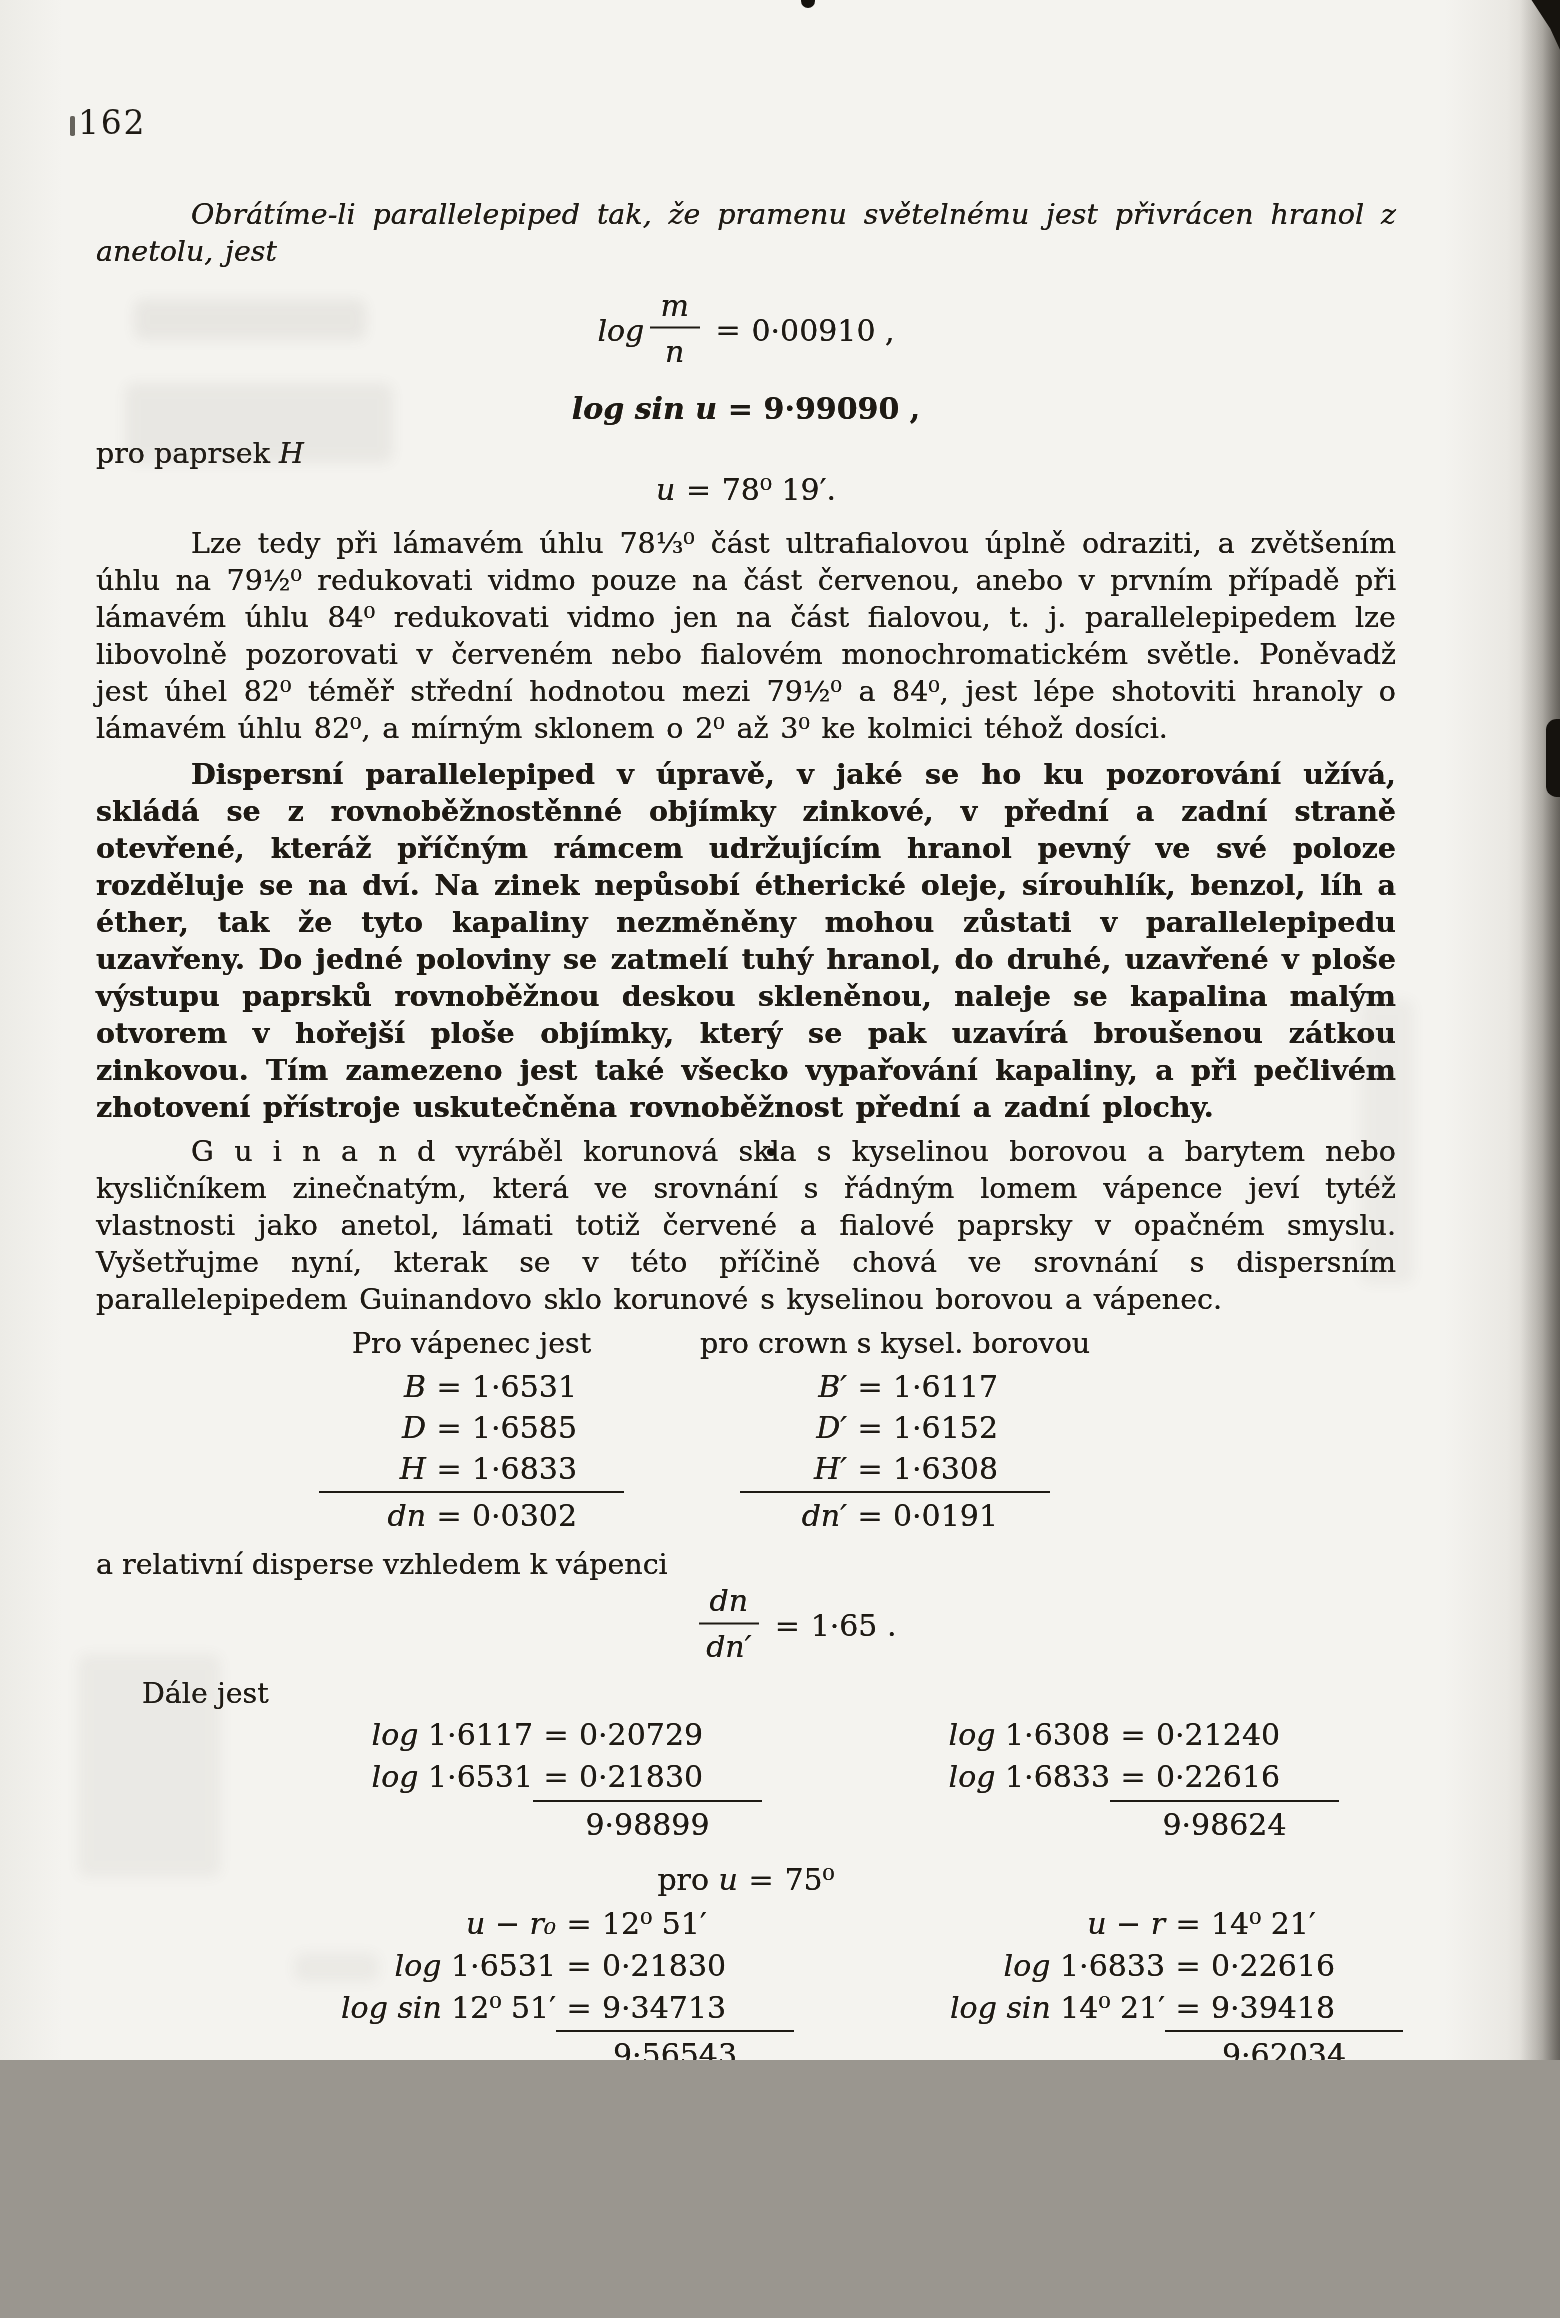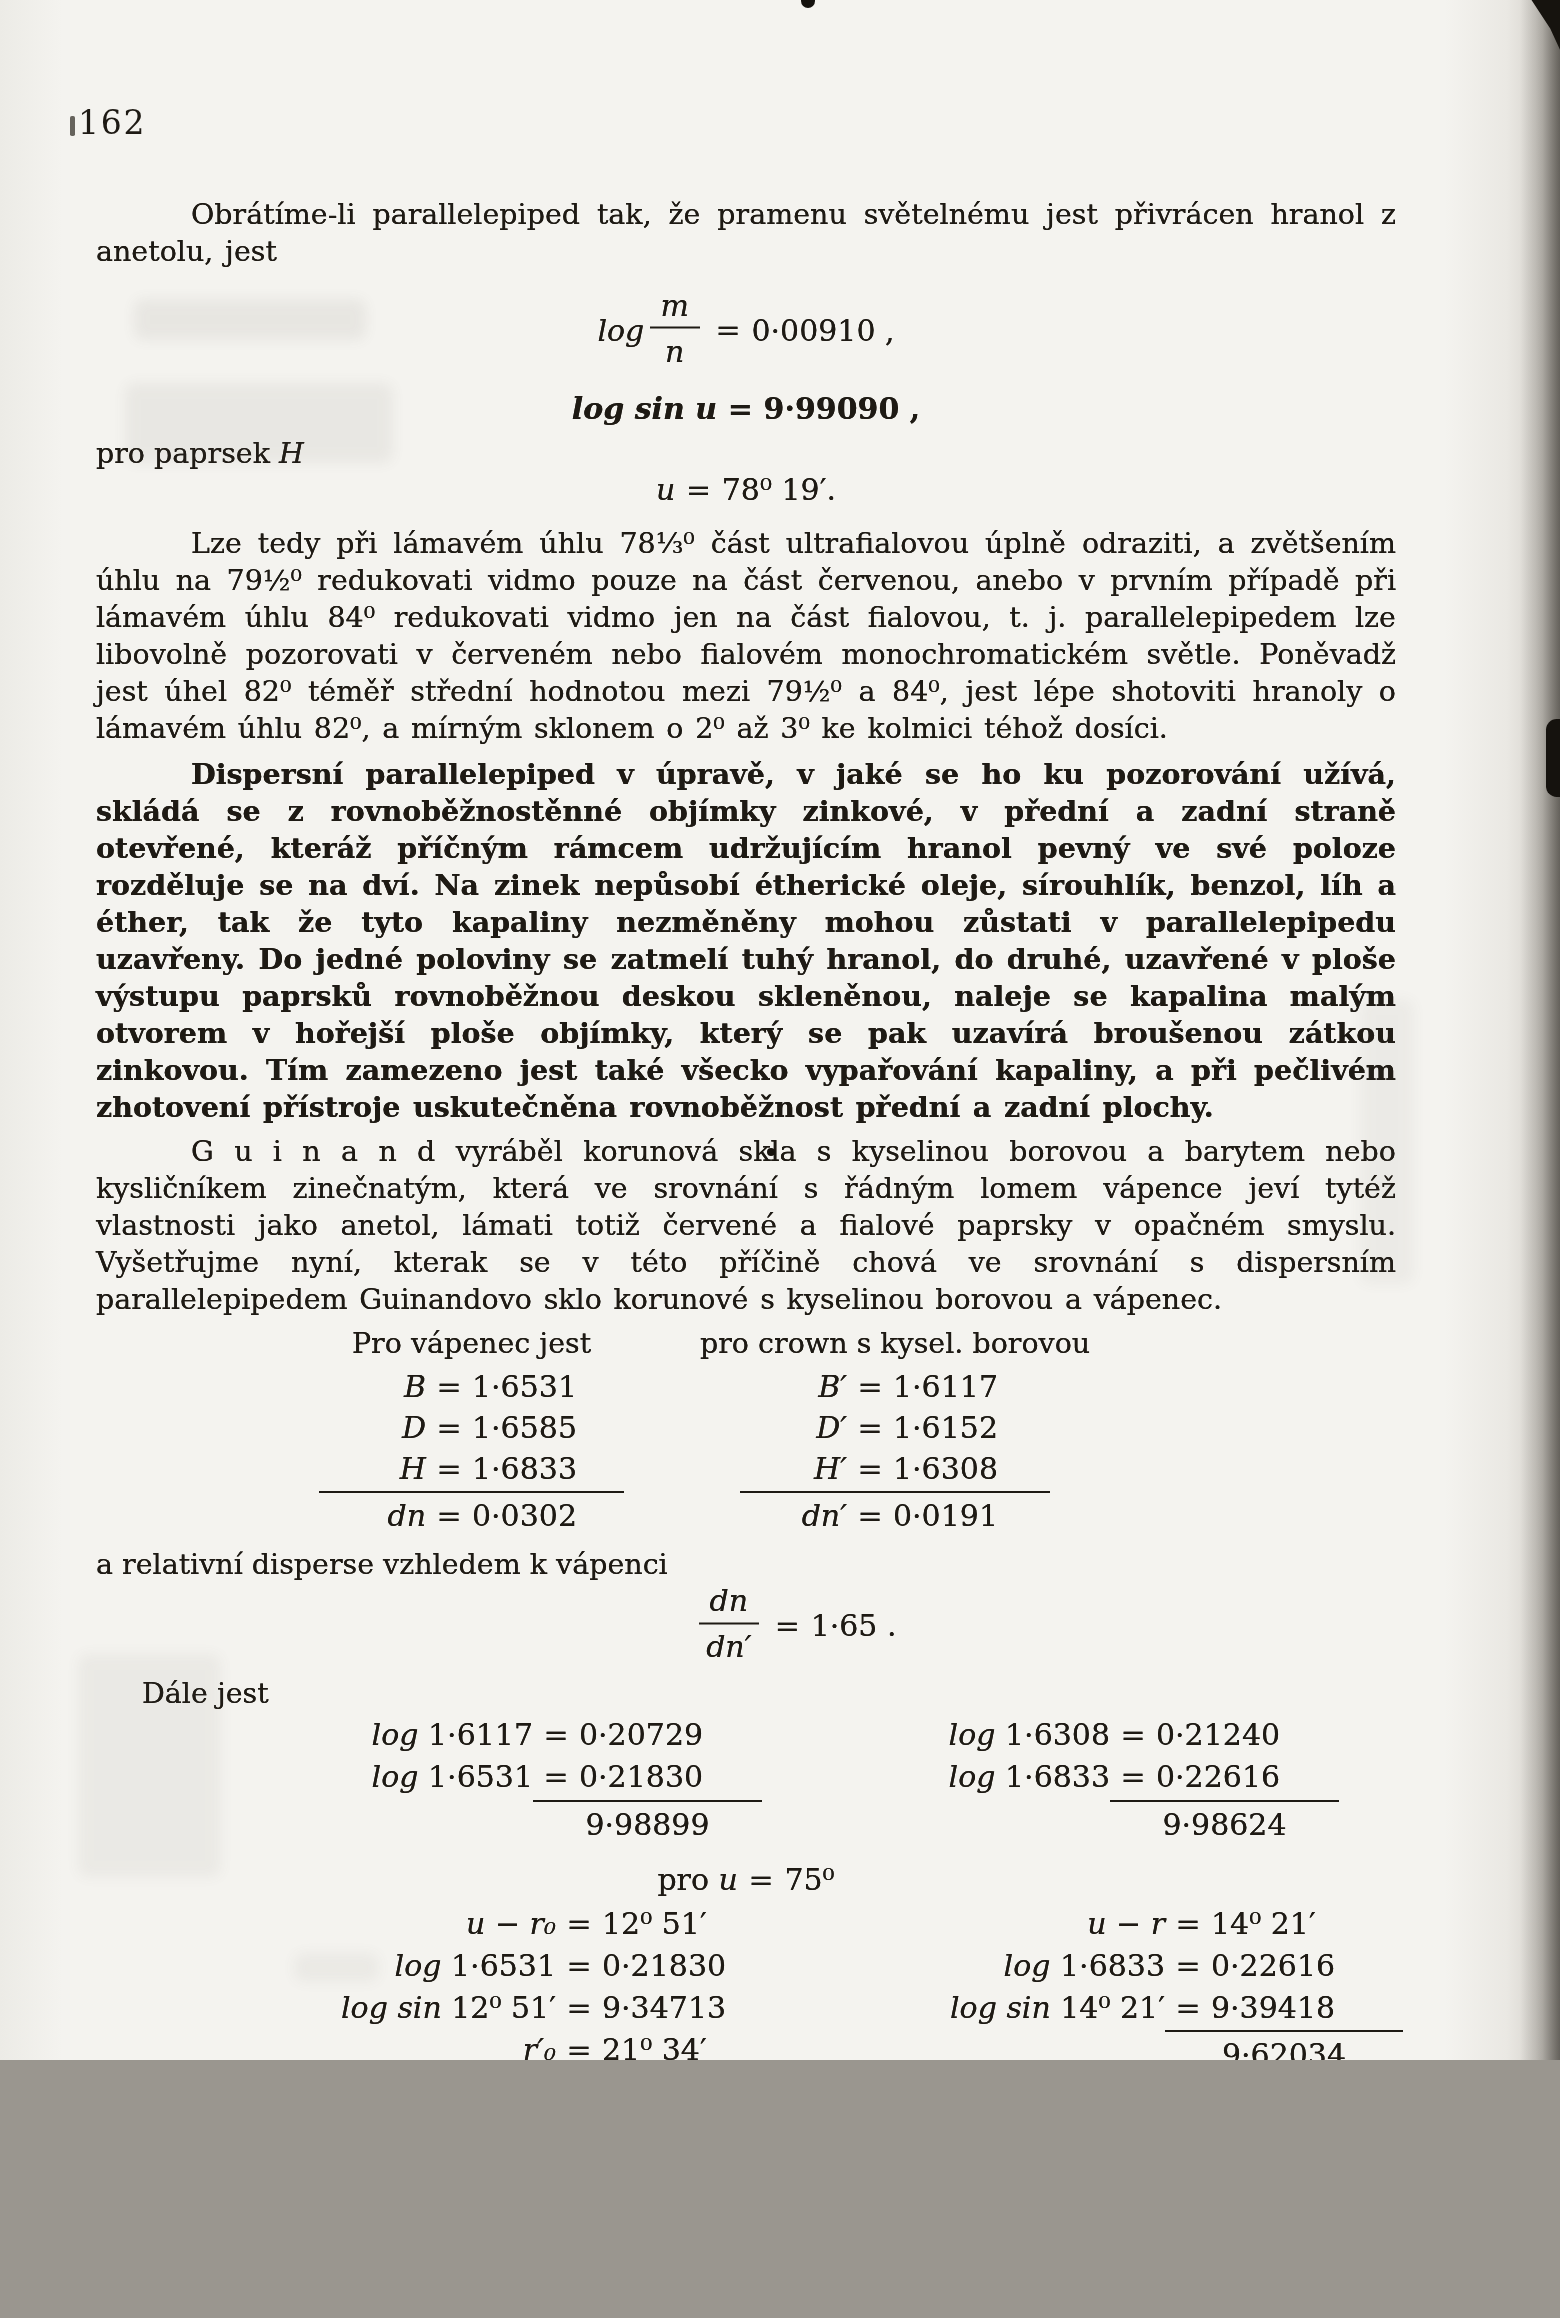--- a/index.html
+++ b/index.html
@@ -25,21 +25,21 @@
   .g4 { left:76px; top:2243px; width:392px; height:49px; opacity:.08; }
   .g5 { left:1360px; top:999px; width:54px; height:285px; opacity:.05; }
   .g6 { left:294px; top:1953px; width:85px; height:28.5px; opacity:.06; }
 
   .pagenum { position:absolute; left:78px; top:103px; font-size:33px; letter-spacing:1.8px; }
   .content { position:absolute; left:96px; top:0; width:1300px; }
 
   p.para { margin:0; text-align:justify; font-size:28.5px; line-height:37px; word-spacing:2.7px;
     text-shadow:0 0 0.4px currentColor; }
   .indent { text-indent:95px; }
-  #p1 { margin-top:196px; }
+  #p1 { margin-top:196px;font-style:italic; }
   #p2 { margin-top:16px; }
   #p3 { margin-top:9px;font-weight:bold; }
   #p4 { margin-top:7.1px; }
 
   .m { font-style:italic; }
   .eq { text-align:center; font-size:30px; line-height:39px; text-shadow:0 0 0.4px currentColor; }
   .es { margin:0 10.7px; }
   .eq1 { margin-top:19.6px; }
   .frac { display:inline-block; vertical-align:middle; text-align:center; margin:0 5.4px; transform:translateY(-4.5px); }
   .frac .fn { display:block; padding:0 10.7px 2.7px; border-bottom:2.7px solid #1e1a14; }
@@ -205,20 +205,24 @@
         </div>
         <div class="crow">
           <span class="lhs"><span class="m">log</span> <span>1·6531</span></span>
             <span class="teq">=</span>
             <span class="cval">0·21830</span>
         </div>
         <div class="crow">
           <span class="lhs"><span class="m">log sin</span> <span>12⁰ 51′</span></span>
             <span class="teq">=</span>
             <span class="cval">9·34713</span>
+        </div>
+        <div class="crow">
+          <span class="lhs"></span>
+            <span class="sumspan">9·56543</span>
         </div>
         <div class="crow">
           <span class="lhs"><span class="m">r′₀</span> <span></span></span>
             <span class="teq">=</span>
             <span class="cval">21⁰ 34′</span>
         </div>
       </div>
       <div class="ccol">
         <div class="crow">
           <span class="lhs"><span class="m">u − r</span> <span></span></span>

